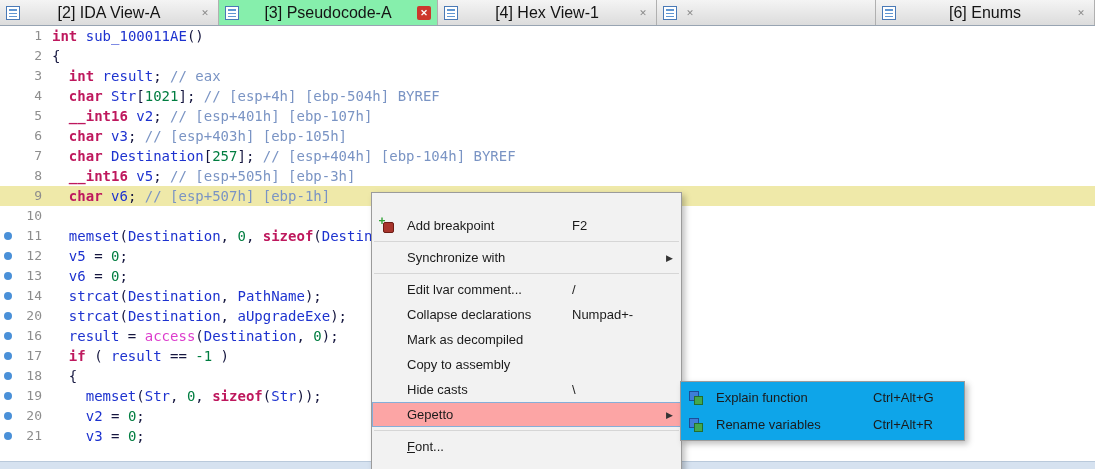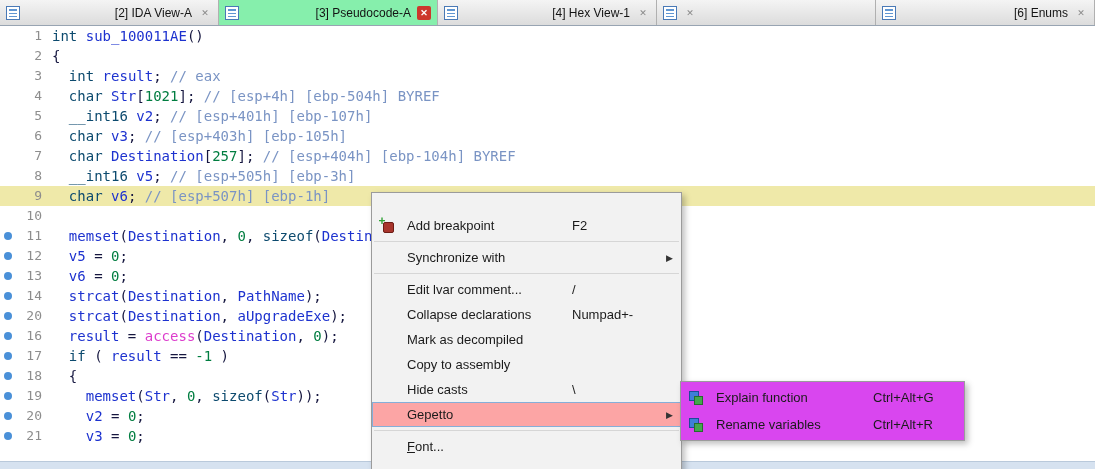--- a/index.html
+++ b/index.html
@@ -4,38 +4,38 @@
 <style>
   html,body{margin:0;padding:0}
   body{width:1095px;height:469px;overflow:hidden;background:#fff;
        font-family:"Liberation Sans",sans-serif;position:relative}
 
   
   .tab-bar{display:flex;height:25px;background:#e4e4e4;border-bottom:1px solid #98a4b2}
   .tab{flex:1 1 0;display:flex;align-items:center;gap:6px;padding:0 6px;
        background:linear-gradient(#f4f4f4,#dcdcdc);border-right:1px solid #b0b0b0;min-width:0}
   .tab.active{background:#86efac}
-  .tab-label{flex:1;text-align:right;font-size:12px;color:#141414;white-space:nowrap;overflow:hidden}
+  .tab-label{flex:1;text-align:center;font-size:16px;color:#141414;white-space:nowrap;overflow:hidden}
   .tab-icon{width:14px;height:14px;flex:none;border:1px solid #4979b6;background:#fff;
             box-sizing:border-box;position:relative}
   .tab-icon::before{content:"";position:absolute;left:2px;right:2px;top:2px;bottom:2px;
             background:repeating-linear-gradient(to bottom,#6096d2 0,#6096d2 1.5px,transparent 1.5px,transparent 3.5px)}
   .tab-close{width:14px;height:14px;line-height:14px;flex:none;text-align:center;font-size:9px;color:#898989}
   .tab.active .tab-close{background:#cd372c;color:#fff;border-radius:2px;font-weight:bold}
 
   
   .code-area{position:absolute;left:0;top:26px;right:0;bottom:0;background:#fff;
              font-family:"DejaVu Sans Mono","Liberation Mono",monospace;font-size:14px}
   .code-line{display:flex;height:20px;line-height:20px}
   .code-line.hl{background:#efe9a9}
   .gutter{width:18px;flex:none;position:relative}
   .dot{position:absolute;left:4px;top:6px;width:8px;height:8px;border-radius:50%;background:#4a90d8}
   .lnum{width:24px;flex:none;text-align:right;color:#8d8d8d;font-size:13px}
   .ltext{white-space:pre;padding-left:10px}
-  .tk-kw{color:#0c4a6e;font-weight:normal}
+  .tk-kw{color:#be185d;font-weight:bold}
   .tk-id{color:#1d32cf}
   .tk-cmt{color:#7a94c4}
   .tk-num{color:#007d40}
   .tk-imp{color:#dc3ccc}
   .tk-pl{color:#15163f}
 
   
   .hscrollbar{position:absolute;left:0;right:0;bottom:0;height:7px;background:#d6e2f0;
               border-top:1px solid #b9c9db;z-index:2}
 
@@ -43,21 +43,21 @@
   .menu{position:absolute;left:371px;top:192px;width:309px;background:#f2f2f2;
         border:1px solid #9b9b9b;box-shadow:3px 3px 6px rgba(0,0,0,.25);
         padding:20px 0;font-size:13px;color:#1b1b1b;z-index:5}
   .menu-item{position:relative;display:flex;align-items:center;height:25px}
   .menu-item.highlighted{background:#fca5a5;box-shadow:inset 0 0 0 1px #85aed8}
   .menu-icon-cell{width:30px;flex:none;display:flex;justify-content:center;align-items:center}
   .menu-label{padding-left:5px;white-space:nowrap}
   .menu-shortcut{position:absolute;left:200px;white-space:nowrap}
   .menu-arrow{position:absolute;right:8px;font-size:9px;color:#333}
   .menu-sep{height:1px;background:#d6d6d6;margin:3px 2px}
-  .submenu{position:absolute;left:680px;top:381px;width:283px;background:#d946ef;
+  .submenu{position:absolute;left:680px;top:381px;width:283px;background:#0ea5e9;
         border:1px solid #9b9b9b;box-shadow:3px 3px 6px rgba(0,0,0,.25);
         padding:2px 0;font-size:13px;color:#1b1b1b;z-index:6}
   .submenu .menu-item{height:27px}
   .submenu .menu-shortcut{left:192px}
 
   
   .add-breakpoint-icon{width:15px;height:15px;position:relative;display:inline-block}
   .add-breakpoint-icon::after{content:"";position:absolute;right:1px;bottom:0;width:9px;height:9px;
         background:#a8352c;border:1px solid #6d1d16;border-radius:2px}
   .add-breakpoint-icon::before{content:"+";position:absolute;left:-1px;top:-4px;

